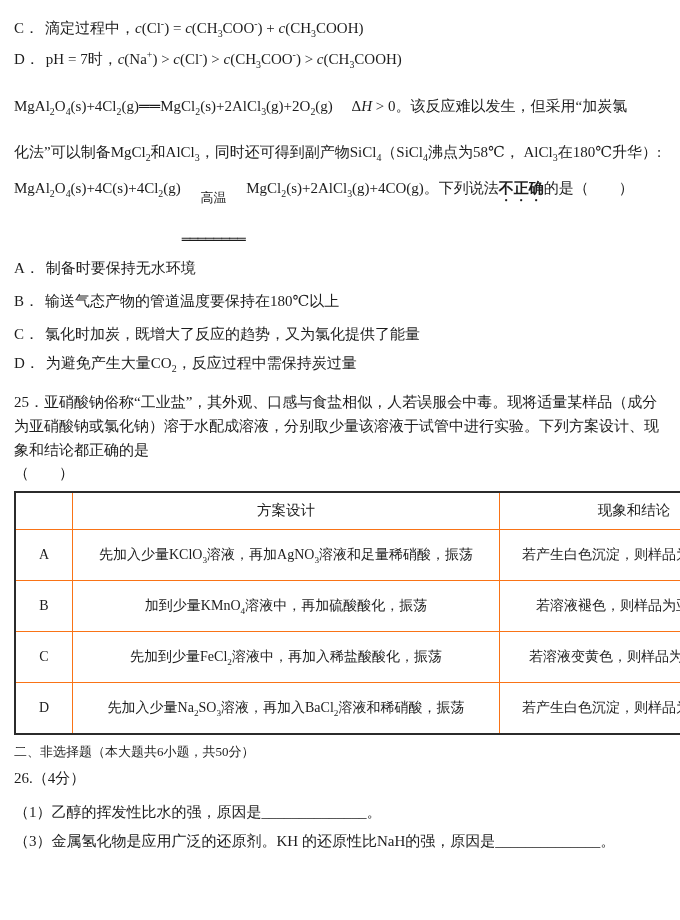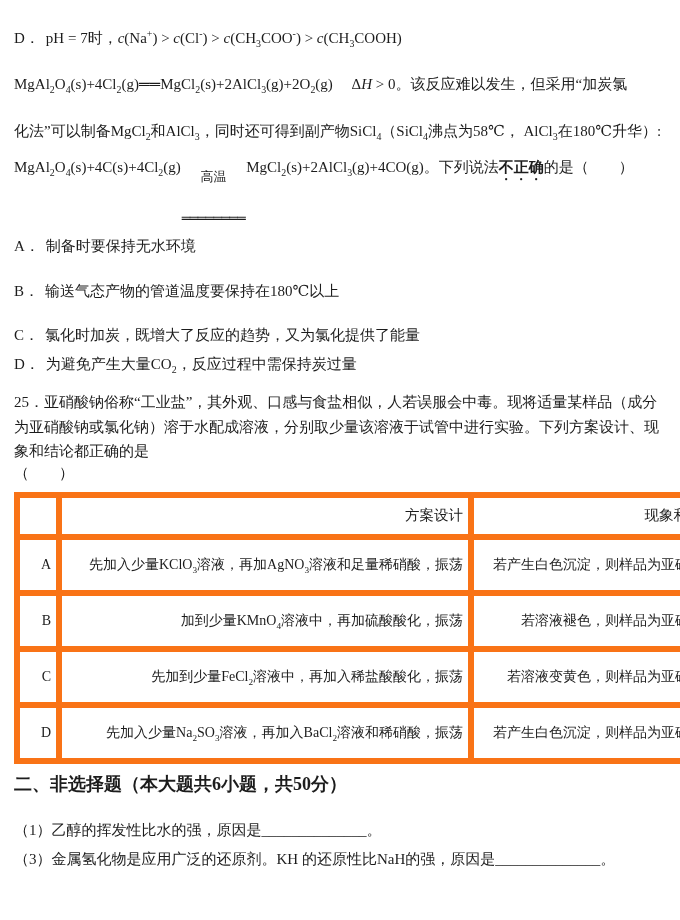--- a/index.html
+++ b/index.html
@@ -5,51 +5,54 @@
   html,body{margin:0;padding:0;}
   body{
     width:680px;height:920px;overflow:hidden;background:#ffffff;color:#1c1c1c;
     font-family:"Liberation Serif","DejaVu Serif",serif;font-size:15px;
   }
   .page{padding:10px 8px 0 14px;}
   .line{line-height:1.35;}
   .lab{margin-right:6px;}
   sub,sup{font-size:0.66em;line-height:0;}
   i{font-style:italic;font-family:"Liberation Serif",serif;}
-  .mt8{margin-top:8px}.mt13{margin-top:24px}.mt15{margin-top:9px}.mt16{margin-top:16px}
-  .mt18{margin-top:18px}.mt24{margin-top:24px}.mt26{margin-top:26px}.mt34{margin-top:14px}
+  .mt8{margin-top:8px}.mt13{margin-top:13px}.mt15{margin-top:9px}.mt16{margin-top:16px}
+  .mt18{margin-top:11px}.mt24{margin-top:24px}.mt26{margin-top:26px}.mt34{margin-top:14px}
   .para{line-height:1.62;}
   .cond-wrap{display:inline-flex;flex-direction:column;align-items:center;vertical-align:-9px;line-height:1;margin:0 1px;gap:32px;}
   .cond{font-size:13px;margin-bottom:0px;}
   .dline{font-family:"DejaVu Sans Mono","DejaVu Sans",monospace;font-size:14px;line-height:0.55;letter-spacing:-0.5px;}
   .eqfont{font-family:"Liberation Serif",serif;}
   .emph{
     -webkit-text-emphasis:filled dot;-webkit-text-emphasis-position:under;
     text-emphasis:filled dot;text-emphasis-position:under right;font-weight:bold;
   }
-  .section-head{font-weight:bold;font-size:18px;}
+  .section-head{font-weight:normal;font-size:13px;}
   table.q25{
     border-collapse:collapse;table-layout:fixed;width:660px;margin:8px 0 4px 0;
     border:2px solid #2b2b2b;
   }
   table.q25 td{
-    border:6px solid #f97316;text-align:right;vertical-align:middle;
-    font-size:14px;padding:4px 5px;
+    border:1px solid #f97316;text-align:center;vertical-align:middle;
+    font-size:14px;padding:4px 15px;
   }
   table.q25 .c-key{width:26px;}
   table.q25 .c-design{width:396px;}
   table.q25 .c-result{width:238px;}
   table.q25 tr.hdr td{height:28px;font-size:14.5px;}
   table.q25 tr.body td{height:42px;}
 </style>
 </head>
 <body>
 
 <div class="page">
 
+  <div class="line mt8">
+    <span class="lab">C．</span><span class="eqfont">滴定过程中，<i>c</i>(Cl<sup>-</sup>) = <i>c</i>(CH<sub>3</sub>COO<sup>-</sup>) + <i>c</i>(CH<sub>3</sub>COOH)</span>
+  </div>
   <div class="line mt18">
     <span class="lab">D．</span><span class="eqfont">pH = 7时，<i>c</i>(Na<sup>+</sup>) &gt; <i>c</i>(Cl<sup>-</sup>) &gt; <i>c</i>(CH<sub>3</sub>COO<sup>-</sup>) &gt; <i>c</i>(CH<sub>3</sub>COOH)</span>
   </div>
 
   <div class="line mt26 eqfont">
     <span>MgAl<sub>2</sub>O<sub>4</sub>(s)+4Cl<sub>2</sub>(g)══MgCl<sub>2</sub>(s)+2AlCl<sub>3</sub>(g)+2O<sub>2</sub>(g)　 Δ<i>H</i> &gt; 0。该反应难以发生，但采用“加炭氯</span>
   </div>
   <div class="line mt26">
     <span>化法”可以制备MgCl<sub>2</sub>和AlCl<sub>3</sub>，同时还可得到副产物SiCl<sub>4</sub>（SiCl<sub>4</sub>沸点为58℃， AlCl<sub>3</sub>在180℃升华）:</span>
   </div>
@@ -107,20 +110,23 @@
       <td>先加入少量Na<sub>2</sub>SO<sub>3</sub>溶液，再加入BaCl<sub>2</sub>溶液和稀硝酸，振荡</td>
       <td>若产生白色沉淀，则样品为亚硝酸钠</td>
     </tr>
   </tbody>
     </table>
 
   <div class="line section-head mt8">
     <span>二、非选择题（本大题共6小题，共50分）</span>
   </div>
 
+  <div class="line mt8">
+    <span>26.（4分）</span>
+  </div>
   <div class="line mt13">
     <span>（1）乙醇的挥发性比水的强，原因是______________。</span>
   </div>
   <div class="line mt15">
     <span>（3）金属氢化物是应用广泛的还原剂。KH 的还原性比NaH的强，原因是______________。</span>
   </div>
 
 </div>
 
 </body></html>

